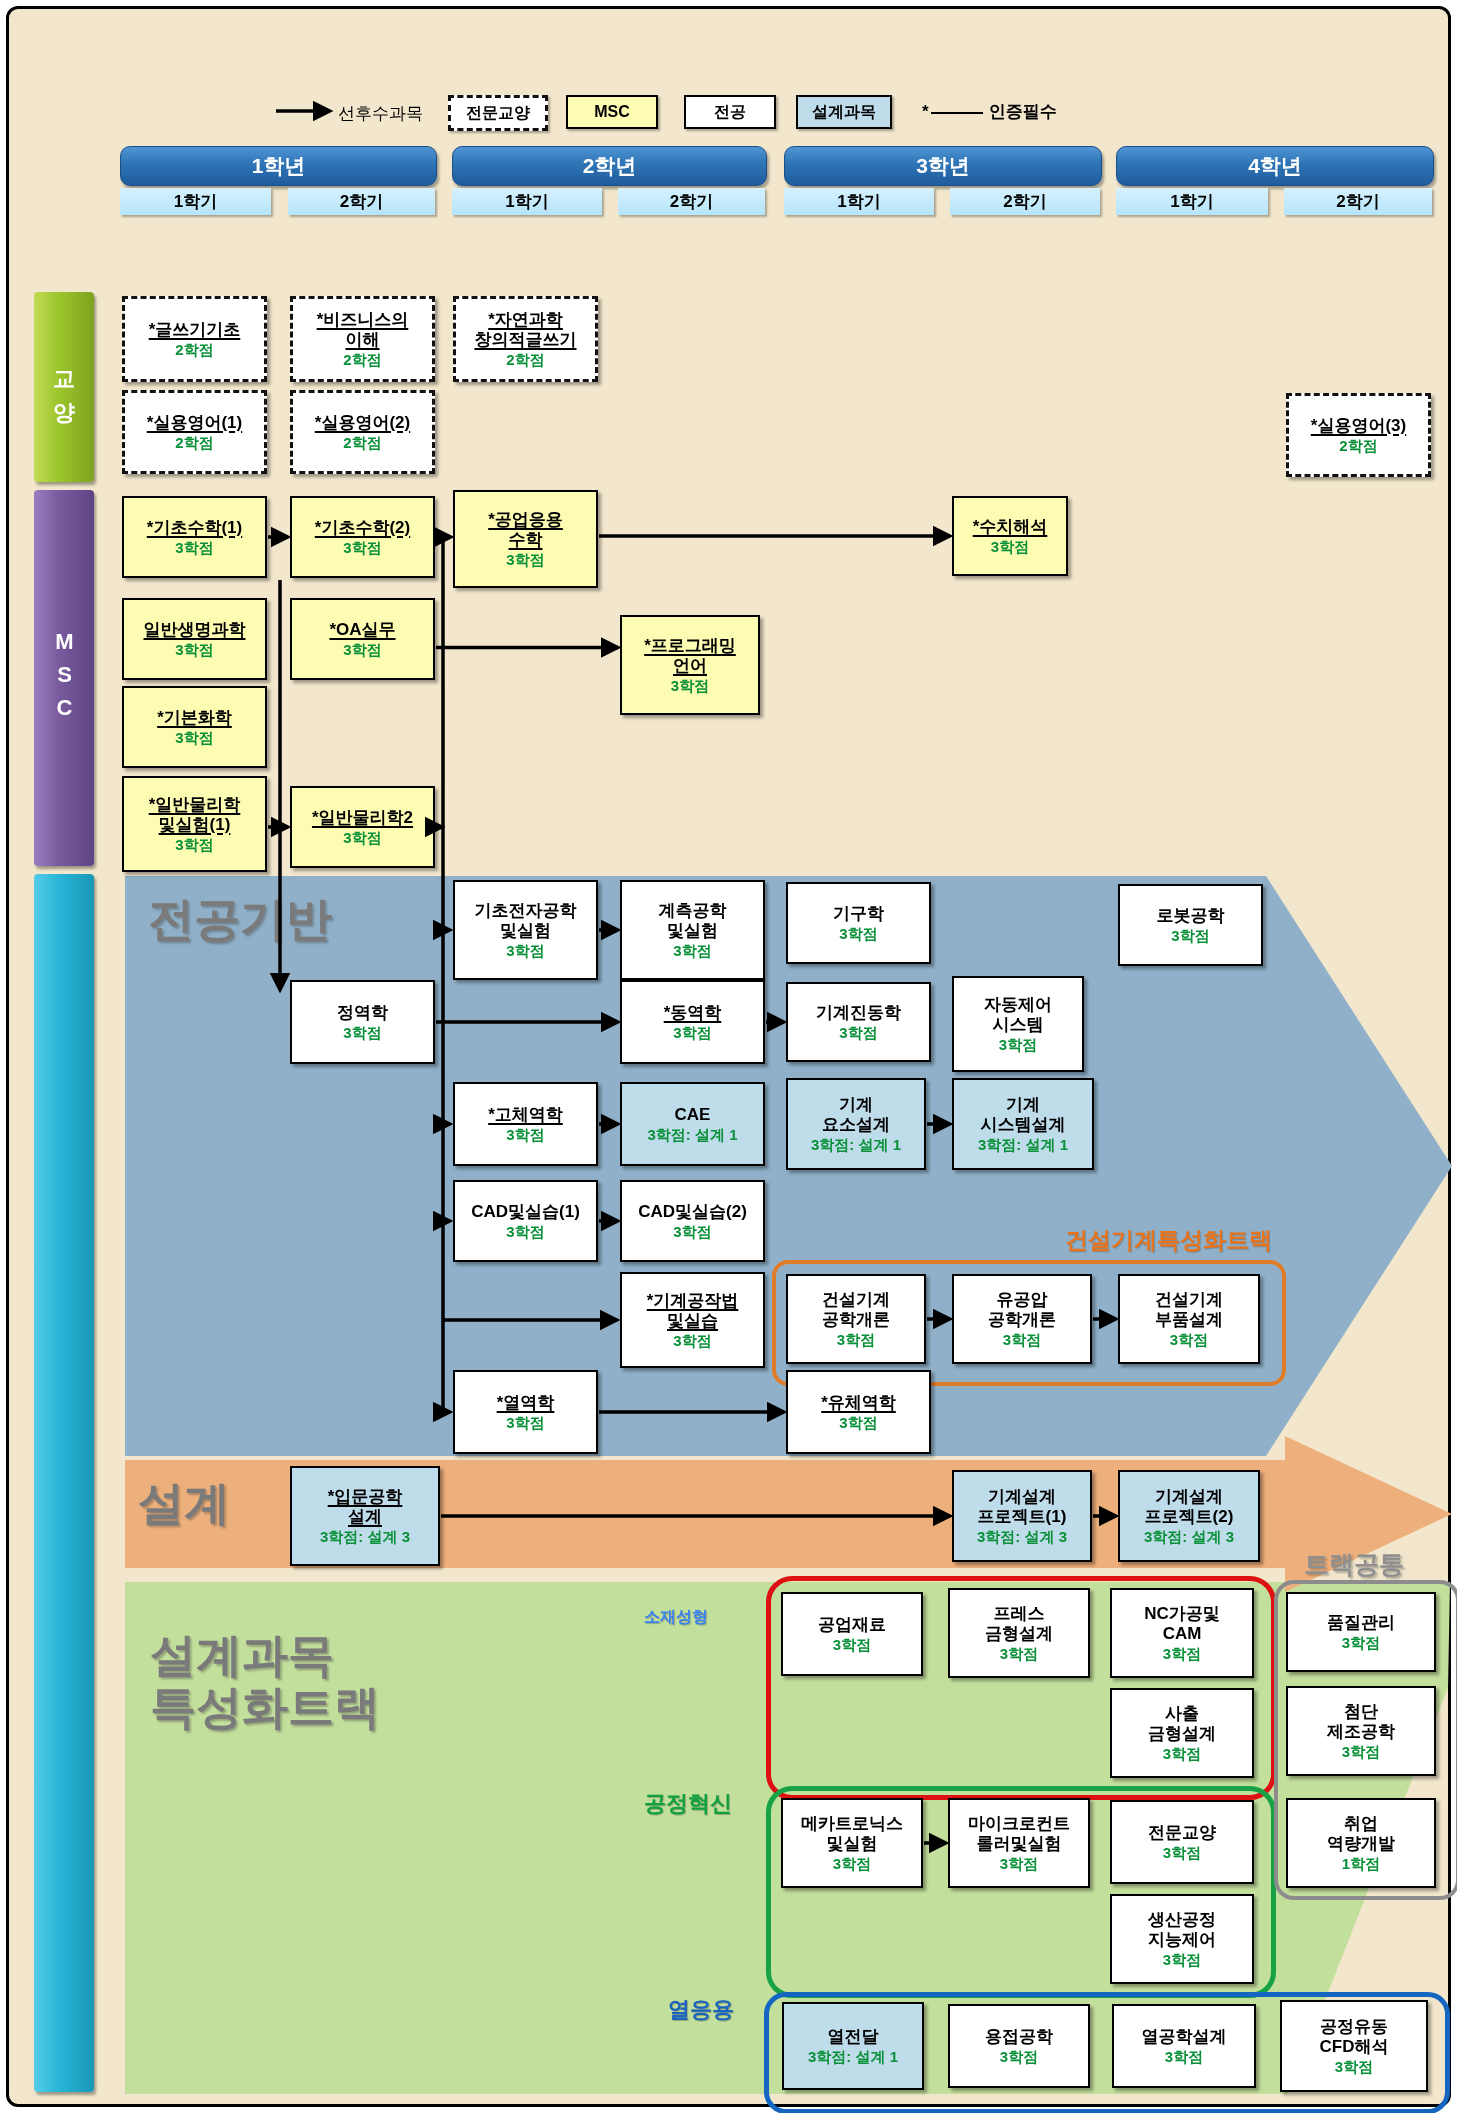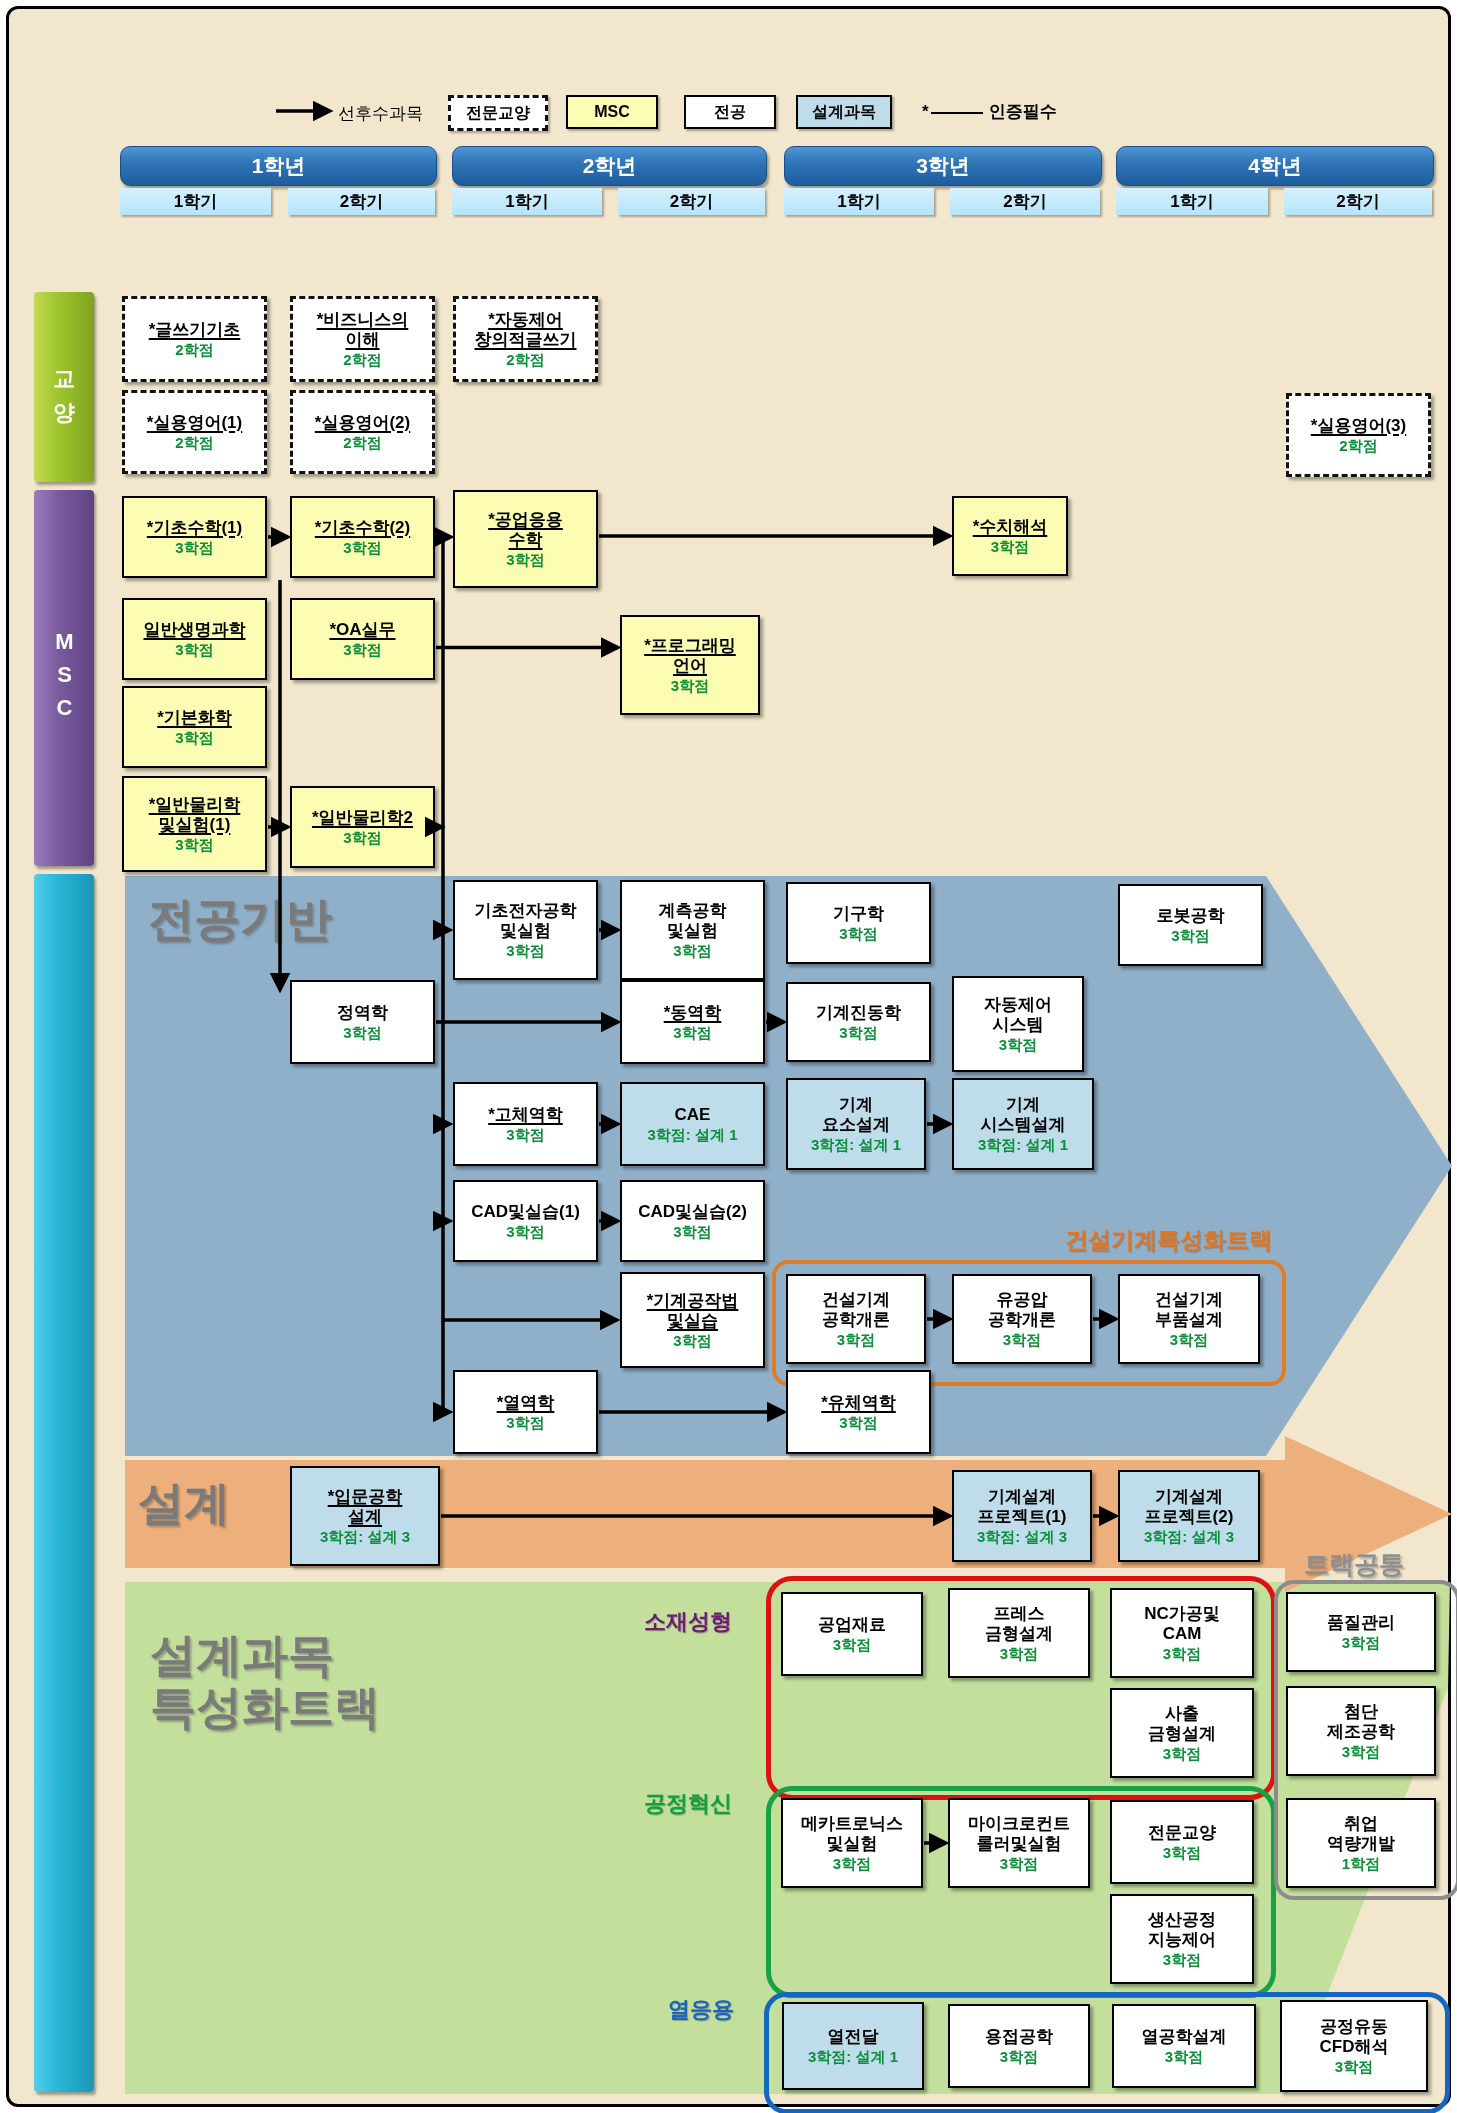--- a/index.html
+++ b/index.html
@@ -65,21 +65,21 @@
   #rect-thermal  { border:5px solid #1566C0; border-radius:22px; }
   #rect-common   { border:4px solid #8c8c8c; border-radius:20px; }
   
   .zone-label {
     position:absolute; z-index:3; font-weight:bold; color:#7a7a7a;
     text-shadow:2px 2px 2px rgba(60,60,60,.35); line-height:1.12;
   }
   #label-major-base, #label-design, #label-root { font-size:46px; }
   #label-construction { color:#E8731A; font-size:23px; text-shadow:1px 1px 1px rgba(0,0,0,.2); width:262px; text-align:right; }
   #label-common { color:#8F8F8F; font-size:25px; }
-  #label-material { color:#701a75; font-size:22px; text-shadow:1px 1px 1px rgba(0,0,0,.25); }
+  #label-material { color:#3b82f6; font-size:16px; text-shadow:1px 1px 1px rgba(0,0,0,.25);font-family:Liberation Mono, monospace; }
   #label-process  { color:#0FA040; font-size:22px; text-shadow:1px 1px 1px rgba(0,0,0,.25); }
   #label-thermal  { color:#1A63BE; font-size:22px; text-shadow:1px 1px 1px rgba(0,0,0,.25); }
   
   .course {
     position:absolute; z-index:5; box-sizing:border-box;
     display:flex; flex-direction:column; align-items:center; justify-content:center;
     text-align:center; background:#fff; border:2.4px solid #000;
     box-shadow:3px 3px 3px rgba(0,0,0,.35);
   }
   .course .t  { font-size:17px; font-weight:bold; color:#000; line-height:1.18; }
@@ -166,21 +166,21 @@
       </div>
       <div class="course ge" style="left: 290px; top: 296px; width: 145px; height: 86px;">
         <div class="t u">
           <span>*비즈니스의</span>
           <span>이해</span>
         </div>
         <div class="cr">2학점</div>
       </div>
       <div class="course ge" style="left: 453px; top: 296px; width: 145px; height: 86px;">
         <div class="t u">
-          <span>*자동제어</span>
+          <span>*자연과학</span>
           <span>창의적글쓰기</span>
         </div>
         <div class="cr">2학점</div>
       </div>
       <div class="course ge" style="left: 122px; top: 390px; width: 145px; height: 84px;">
         <div class="t u">
           <span>*실용영어(1)</span>
         </div>
         <div class="cr">2학점</div>
       </div>

